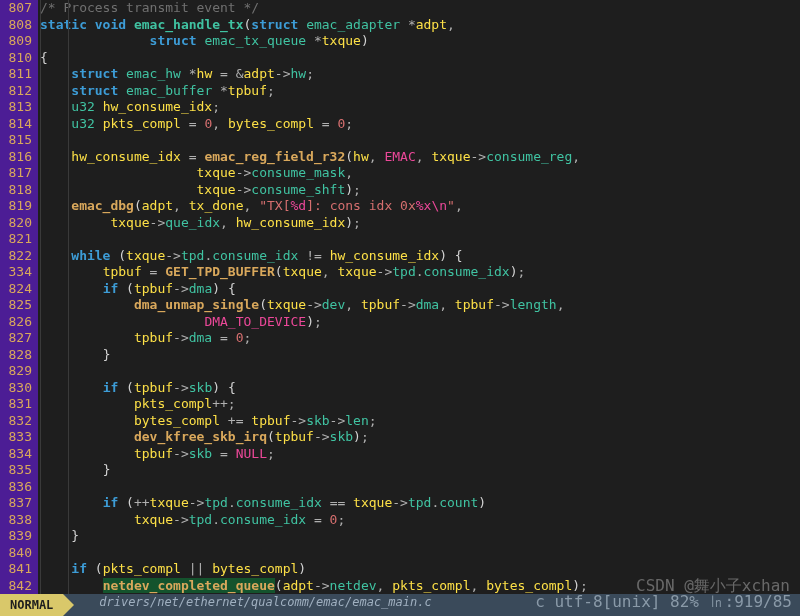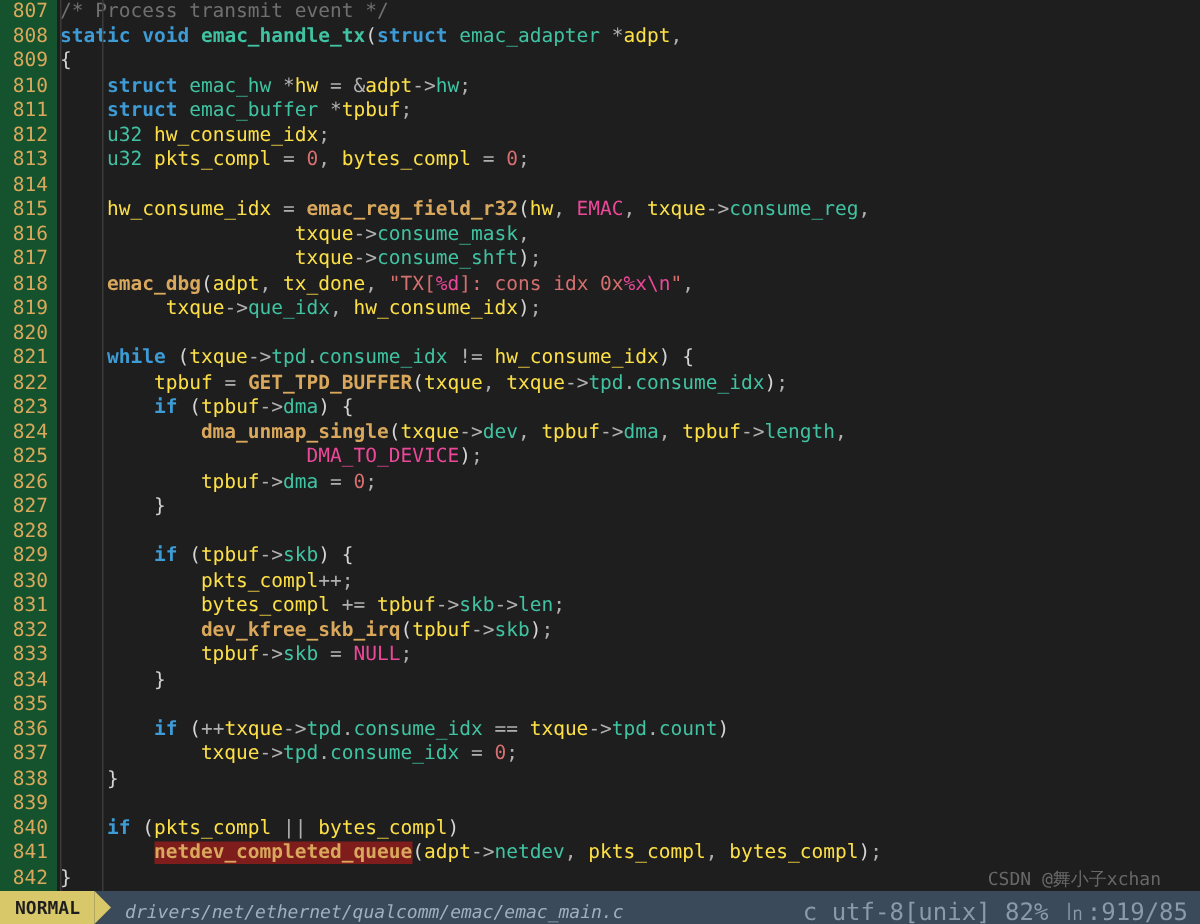--- a/index.html
+++ b/index.html
@@ -9,21 +9,21 @@
   font-size: 13px;
   line-height: 16.5px;
   color: #d4d4d4;
   width: 800px;
   height: 616px;
   overflow: hidden;
   position: relative;
 }
 .editor { display: flex; height: 594px; }
 .gutter {
-  background: #14532d;
+  background: #4c1d95;
   color: #d9a85c;
   text-align: right;
   padding-right: 6px;
   width: 38px;
   user-select: none;
 }
 .gutter .ln { height: 16.5px; }
 .code-area {
   flex: 1;
   position: relative;
@@ -42,31 +42,32 @@
 .c-type { color: #40c3a2; font-weight: normal; text-align: right; }
 .c-func { color: #d9a85c; font-weight: bold; }
 .c-funcname { color: #40c3a2; font-weight: bold; }
 .c-op { color: #b0b0b0; }
 .c-ident { color: #fde047; }
 .c-string { color: #d66f6f; }
 .c-num { color: #d66f6f; }
 .c-member { color: #40c3a2; }
 .c-const { color: #ec4899; }
 .c-brace { color: #d4d4d4; }
-.hl { background: #7f1d1d; }
+.hl { background: #14532d; }
 .statusbar {
   position: absolute;
   bottom: 0;
   left: 0;
   right: 0;
   height: 22px;
   background: #3a4a5a;
   display: flex;
-  align-items: flex-end;
+  align-items: flex-start;
   font-size: 12px;
+  gap: 16px;
 }
 .mode {
   background: #d9c86a;
   color: #1e1e1e;
   font-weight: bold;
   padding: 0 10px;
   height: 100%;
   display: flex;
   align-items: center;
   position: relative;
@@ -87,23 +88,23 @@
   font-style: italic;
 }
 .statusright {
   color: #8a9aa8;
   padding-right: 8px;
   font-size: 16px;
 }
 .watermark {
   position: absolute;
   bottom: 22px;
-  right: 26px;
+  right: 10px;
   color: #888;
-  font-size: 12px;
+  font-size: 16px;
   opacity: 0.7;
 }
 </style>
 </head>
 <body>
 
 <div class="editor">
   <div class="gutter" id="gutter">
       <div class="ln">807</div>
       <div class="ln">808</div>
@@ -114,21 +115,21 @@
       <div class="ln">813</div>
       <div class="ln">814</div>
       <div class="ln">815</div>
       <div class="ln">816</div>
       <div class="ln">817</div>
       <div class="ln">818</div>
       <div class="ln">819</div>
       <div class="ln">820</div>
       <div class="ln">821</div>
       <div class="ln">822</div>
-      <div class="ln">823</div>
+      <div class="ln">334</div>
       <div class="ln">824</div>
       <div class="ln">825</div>
       <div class="ln">826</div>
       <div class="ln">827</div>
       <div class="ln">828</div>
       <div class="ln">829</div>
       <div class="ln">830</div>
       <div class="ln">831</div>
       <div class="ln">832</div>
       <div class="ln">833</div>
@@ -141,20 +142,21 @@
       <div class="ln">840</div>
       <div class="ln">841</div>
       <div class="ln">842</div>
       <div class="ln">843</div>
     </div>
   <div class="code-area" id="code">
     <div class="indent-guide" style="left:2px"></div>
     <div class="indent-guide" style="left:30px"></div>
   <div class="code-line"><span class="c-comment">/* Process transmit event */</span></div>
       <div class="code-line"><span class="c-keyword">static</span> <span class="c-keyword">void</span> <span class="c-funcname">emac_handle_tx</span><span class="c-brace">(</span><span class="c-keyword">struct</span> <span class="c-type">emac_adapter</span> <span class="c-op">*</span><span class="c-ident">adpt</span><span class="c-op">,</span></div>
+      <div class="code-line">              <span class="c-keyword">struct</span> <span class="c-type">emac_tx_queue</span> <span class="c-op">*</span><span class="c-ident">txque</span><span class="c-brace">)</span></div>
       <div class="code-line"><span class="c-brace">{</span></div>
       <div class="code-line">    <span class="c-keyword">struct</span> <span class="c-type">emac_hw</span> <span class="c-op">*</span><span class="c-ident">hw</span> <span class="c-op">=</span> <span class="c-op">&amp;</span><span class="c-ident">adpt</span><span class="c-op">-&gt;</span><span class="c-member">hw</span><span class="c-op">;</span></div>
       <div class="code-line">    <span class="c-keyword">struct</span> <span class="c-type">emac_buffer</span> <span class="c-op">*</span><span class="c-ident">tpbuf</span><span class="c-op">;</span></div>
       <div class="code-line">    <span class="c-type">u32</span> <span class="c-ident">hw_consume_idx</span><span class="c-op">;</span></div>
       <div class="code-line">    <span class="c-type">u32</span> <span class="c-ident">pkts_compl</span> <span class="c-op">=</span> <span class="c-num">0</span><span class="c-op">,</span> <span class="c-ident">bytes_compl</span> <span class="c-op">=</span> <span class="c-num">0</span><span class="c-op">;</span></div>
       <div class="code-line"></div>
       <div class="code-line">    <span class="c-ident">hw_consume_idx</span> <span class="c-op">=</span> <span class="c-func">emac_reg_field_r32</span><span class="c-brace">(</span><span class="c-ident">hw</span><span class="c-op">,</span> <span class="c-const">EMAC</span><span class="c-op">,</span> <span class="c-ident">txque</span><span class="c-op">-&gt;</span><span class="c-member">consume_reg</span><span class="c-op">,</span></div>
       <div class="code-line">                    <span class="c-ident">txque</span><span class="c-op">-&gt;</span><span class="c-member">consume_mask</span><span class="c-op">,</span></div>
       <div class="code-line">                    <span class="c-ident">txque</span><span class="c-op">-&gt;</span><span class="c-member">consume_shft</span><span class="c-brace">)</span><span class="c-op">;</span></div>
       <div class="code-line">    <span class="c-func">emac_dbg</span><span class="c-brace">(</span><span class="c-ident">adpt</span><span class="c-op">,</span> <span class="c-ident">tx_done</span><span class="c-op">,</span> <span class="c-string">"TX[</span><span class="c-const">%d</span><span class="c-string">]: cons idx 0x</span><span class="c-const">%x\n</span><span class="c-string">"</span><span class="c-op">,</span></div>

